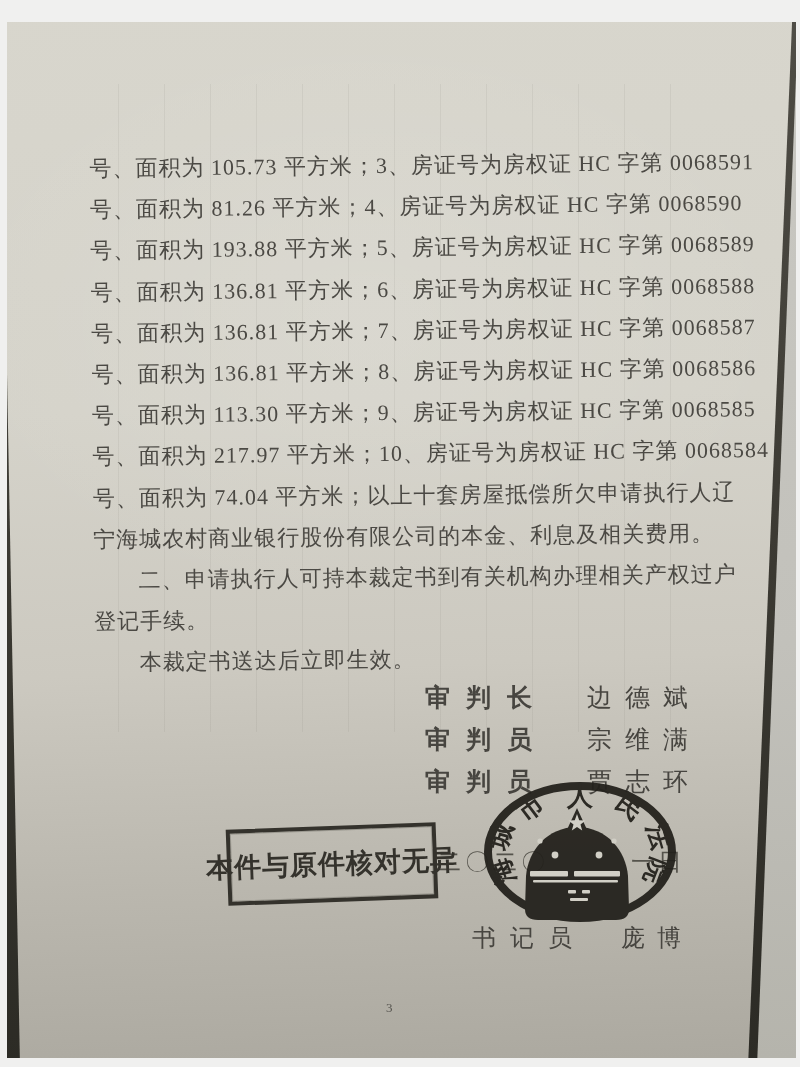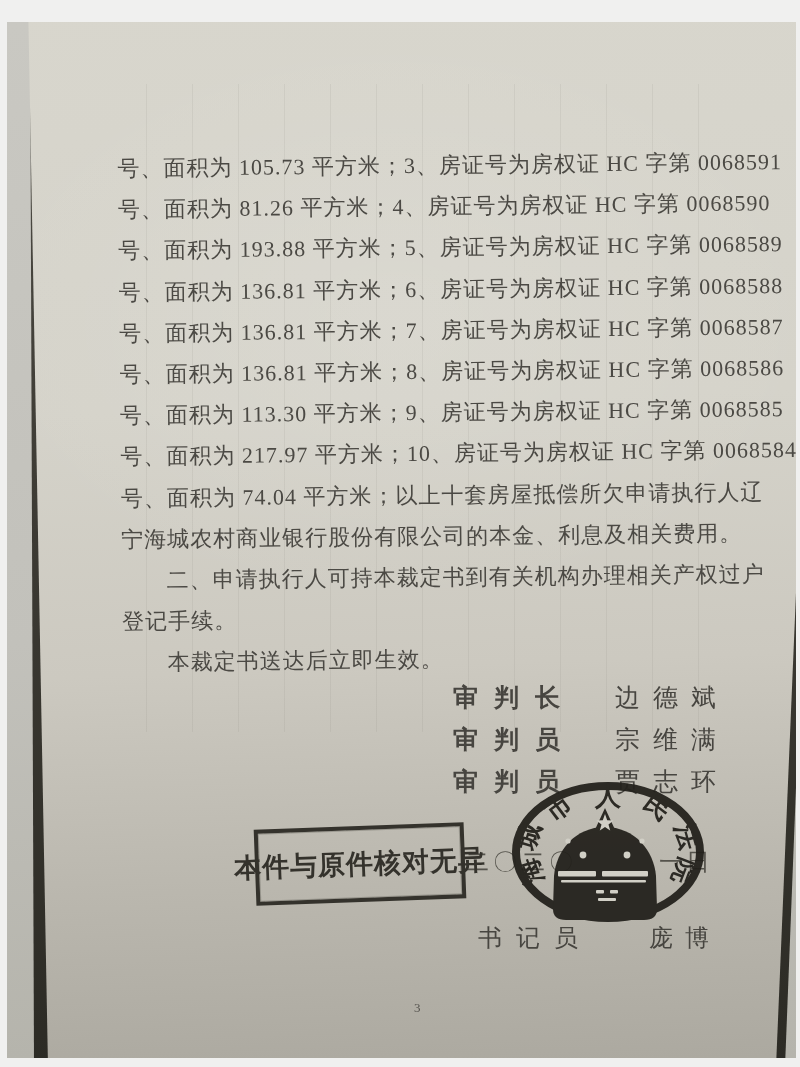--- a/index.html
+++ b/index.html
@@ -6,21 +6,21 @@
   body{
     width:800px;height:1067px;overflow:hidden;position:relative;
     background:#f0f0ef;
     font-family:"Liberation Serif","DejaVu Serif",serif;
   }
   .photo{
     position:absolute;left:7px;top:22px;right:4px;bottom:9px;
     background:linear-gradient(180deg,#c9c8c2 0%,#c2c1bb 60%,#b5b4ac 100%);
     overflow:hidden;
   }
-  .page-abs{position:absolute;left:-7px;top:-22px;width:720px;height:1067px;margin-left:28px;}
+  .page-abs{position:absolute;left:-7px;top:-22px;width:720px;height:1067px;}
   .paper-edge{
     position:absolute;left:0;top:0;width:800px;height:1067px;
     clip-path:polygon(2px 0px,799px 0px,757px 1067px,6px 1067px);
     background:linear-gradient(180deg,#504e47 0%,#3c3a33 50%,#2c2b25 100%);
   }
   .paper{
     position:absolute;left:0;top:0;width:800px;height:1067px;
     clip-path:polygon(0px 0px,793px 0px,748px 1067px,20px 1067px);
     background:
       radial-gradient(ellipse 620px 420px at 46% 30%, rgba(255,255,255,0.10), rgba(255,255,255,0) 70%),
@@ -39,21 +39,21 @@
   .bline{height:41.2px;line-height:41.2px;white-space:nowrap;}
   .bline.indent{padding-left:45px;}
   .sig-row{position:absolute;color:#474540;font-size:25px;white-space:nowrap;}
   .sig-role{position:absolute;left:425px;letter-spacing:16px;font-weight:bold;}
   .sig-name{position:absolute;left:587px;letter-spacing:13px;text-align:right;}
   .row1{top:681px;} .row2{top:723px;} .row3{top:765px;}
   .date-line{position:absolute;top:846px;color:#55534c;font-size:24px;z-index:4;}
   .date-left{position:absolute;left:437px;letter-spacing:4px;white-space:nowrap;}
   .date-right{position:absolute;left:631px;letter-spacing:3px;white-space:nowrap;}
   .clerk-row{position:absolute;top:922px;color:#474540;font-size:24px;z-index:3;}
-  .clerk-role{position:absolute;left:450px;letter-spacing:14px;white-space:nowrap;text-align:right;}
+  .clerk-role{position:absolute;left:472px;letter-spacing:14px;white-space:nowrap;text-align:right;}
   .clerk-name{position:absolute;left:621px;letter-spacing:12px;white-space:nowrap;}
   .stamp-box{
     position:absolute;left:227px;top:826px;width:202px;height:68px;
     border:4px solid #34322c;transform:rotate(-2.1deg);
     display:flex;align-items:center;justify-content:center;
     color:#34322c;font-size:27px;font-weight:bold;letter-spacing:1px;
     white-space:nowrap;z-index:5;box-shadow:inset 0 0 0 1px rgba(52,50,44,0.25);
   }
   .seal-svg{position:absolute;left:470px;top:772px;z-index:6;opacity:.94;}
   .seal-svg text{font-family:"Liberation Serif","DejaVu Serif",serif;font-weight:bold;font-size:26px;}

